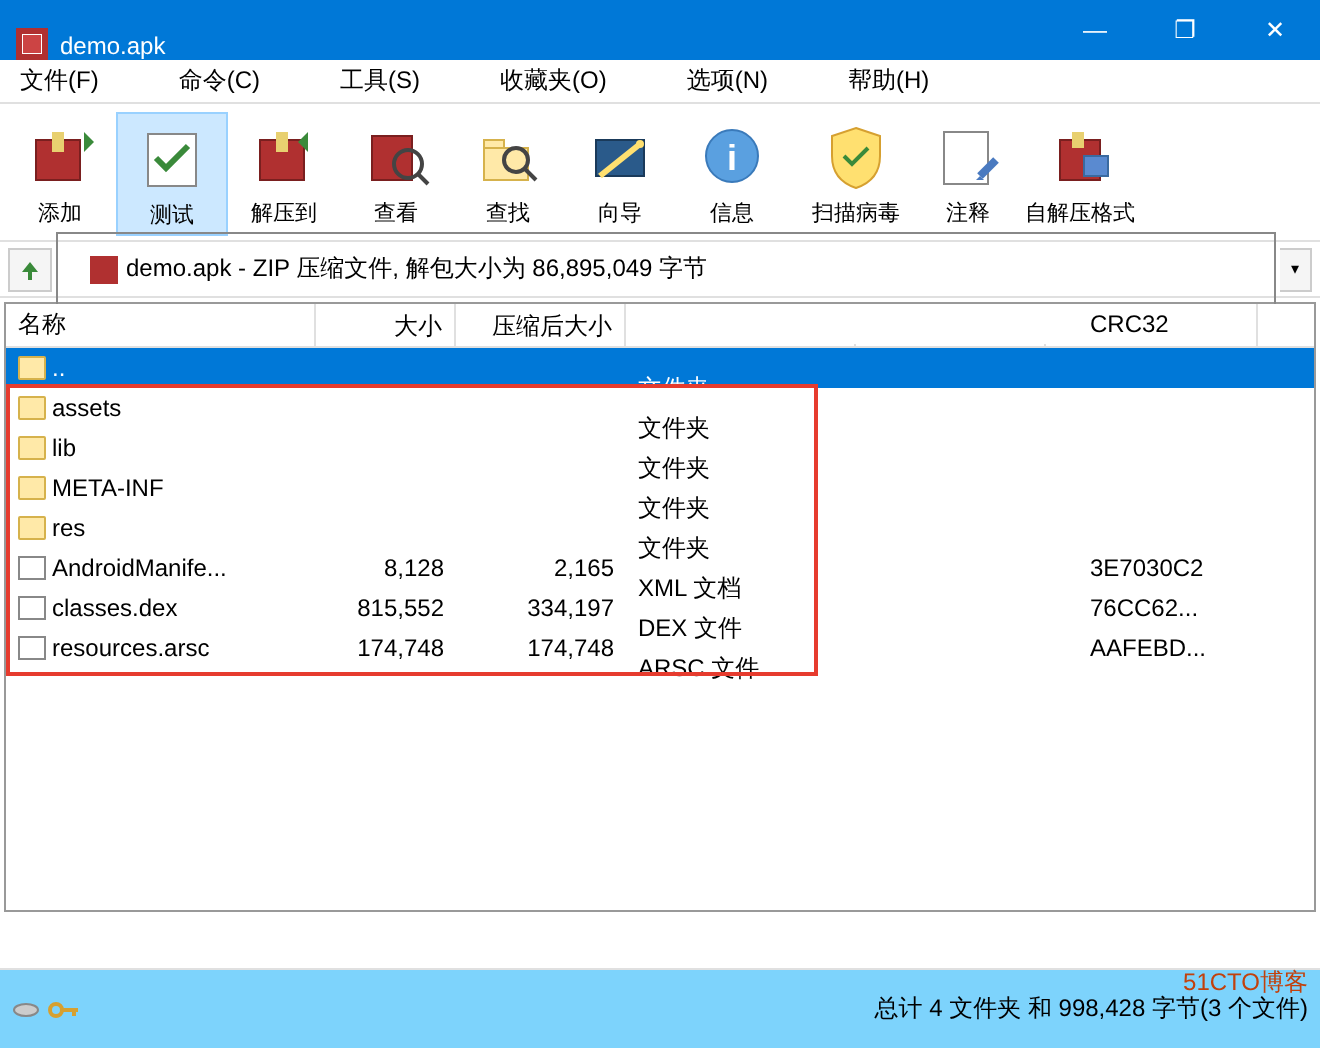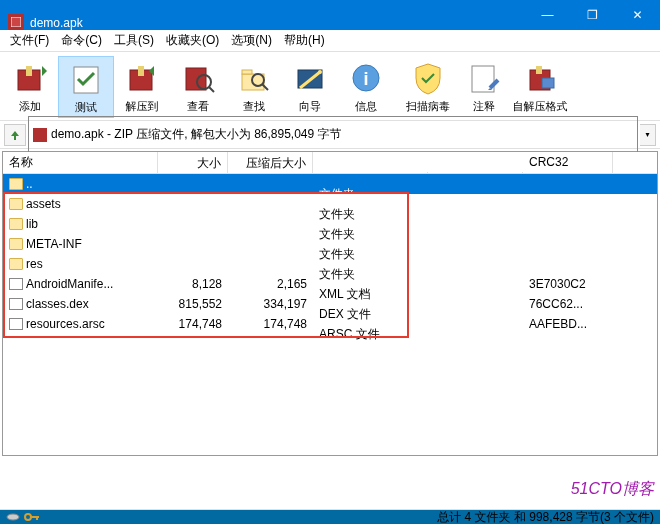--- a/index.html
+++ b/index.html
@@ -1,54 +1,54 @@
 <!DOCTYPE html>
 <html><head>
 <meta charset="utf-8">
 <style>
 * { margin: 0; padding: 0; box-sizing: border-box; font-family: "Microsoft YaHei", "Segoe UI", sans-serif; }
 body { background: #fff; width: 660px; height: 524px; overflow: hidden; position: relative; }
 .titlebar { background: #0078d7; color: #fff; height: 30px; display: flex; align-items: flex-end; padding-left: 8px; font-size: 12px; }
 .titlebar .icon { width: 16px; height: 16px; margin-right: 6px; background: #b03030; display: inline-flex; align-items: center; justify-content: center; font-size: 10px; }
 .titlebar .spacer { flex: 1; }
 .titlebar .btn { width: 45px; height: 30px; display: flex; align-items: center; justify-content: center; color: #fff; }
-.menubar { height: 22px; display: flex; align-items: center; padding: 0 4px; font-size: 12px; border-bottom: 1px solid #e0e0e0; background: #fff; }
+.menubar { height: 22px; display: flex; align-items: center; padding: 0 4px; font-size: 12px; border-bottom: 1px solid #e0e0e0; background: #fff; gap: 28px; }
 .menubar .mi { padding: 2px 6px; cursor: default; }
 .toolbar { display: flex; padding: 4px 2px 2px 2px; border-bottom: 1px solid #e0e0e0; background: #fff; gap: 0; }
 .tbtn { width: 56px; display: flex; flex-direction: column; align-items: center; font-size: 11px; cursor: default; padding: 2px 0; }
 .tbtn.hl { background: #cce8ff; border: 1px solid #99d1ff; }
 .tbtn .ticon { width: 40px; height: 40px; display: flex; align-items: center; justify-content: center; }
 .tbtn .tlabel { margin-top: 1px; white-space: nowrap; }
 .sep { width: 6px; }
 .pathbar { display: flex; align-items: center; padding: 2px 4px; border-bottom: 1px solid #e0e0e0; height: 28px; background: #fff; gap: 2px; }
 .pathbar .pbtn { width: 22px; height: 22px; border: 1px solid #ccc; display: flex; align-items: center; justify-content: center; background: #f5f5f5; }
-.pathbar .pfield { flex: 1; height: 38px; border: 1px solid #888; display: flex; align-items: center; padding: 0 4px; font-size: 12px; gap: 4px; }
+.pathbar .pfield { flex: 1; height: 38px; border: 1px solid #888; display: flex; align-items: center; padding: 0 16px; font-size: 12px; gap: 4px; }
 .pathbar .pfield .ficon { width: 14px; height: 14px; background: #b03030; }
 .pathbar .dd { width: 16px; height: 22px; border: 1px solid #ccc; border-left: none; display: flex; align-items: center; justify-content: center; background: #f5f5f5; font-size: 8px; }
 .listarea { height: 305px; border: 1px solid #999; margin: 2px; display: flex; flex-direction: column; overflow: hidden; }
 .lhead { display: flex; background: #fff; border-bottom: 1px solid #e0e0e0; height: 22px; font-size: 12px; }
 .lhead .hc { padding: 3px 6px; border-right: 1px solid #e0e0e0; overflow: hidden; white-space: nowrap; }
 .lbody { flex: 1; overflow: auto; font-size: 12px; position: relative; }
 .row { display: flex; height: 20px; align-items: center; }
 .row.sel { background: #0078d7; color: #fff; }
 .row .c { padding: 0 6px; overflow: hidden; white-space: nowrap; text-overflow: ellipsis; }
 .c0 { width: 155px; display: flex; align-items: center; gap: 3px; }
 .c1 { width: 70px; text-align: right; }
 .c2 { width: 85px; text-align: right; }
 .c3 { width: 115px; margin-top: 20px; }
 .c4 { width: 95px; margin-top: 20px; }
-.c5 { width: 90px; }
+.c5 { width: 90px; margin-left: 16px; }
 .fico { width: 14px; height: 12px; flex-shrink: 0; display: inline-block; }
 .fico.fold { background: #ffe9a8; border: 1px solid #d6b24c; border-radius: 1px; }
 .fico.file { background: #fff; border: 1px solid #888; }
 .redbox { position: absolute; border: 2px solid #e63b2e; pointer-events: none; }
-.status { position: absolute; bottom: 0; left: 0; right: 0; height: 15px; border-top: 1px solid #e0e0e0; display: flex; align-items: center; padding: 0 6px; font-size: 12px; background: #0369a1; justify-content: space-between; }
+.status { position: absolute; bottom: 0; left: 0; right: 0; height: 40px; border-top: 1px solid #e0e0e0; display: flex; align-items: center; padding: 0 6px; font-size: 12px; background: #7dd3fc; justify-content: space-between; }
 .status .sic { display: flex; gap: 4px; align-items: center; }
 svg { display: block; }
-.watermark { position: absolute; right: 6px; bottom: 24px; color: #a21caf; font-size: 16px; pointer-events: none; font-style: italic; }
+.watermark { position: absolute; right: 6px; bottom: 24px; color: #c2410c; font-size: 12px; pointer-events: none; }
 </style>
 </head>
 <body>
 
 <div class="titlebar">
   <span class="icon">
       <svg width="10" height="10">
         <rect width="10" height="10" fill="#c44" stroke="#fff"></rect>
       </svg>
     </span>

